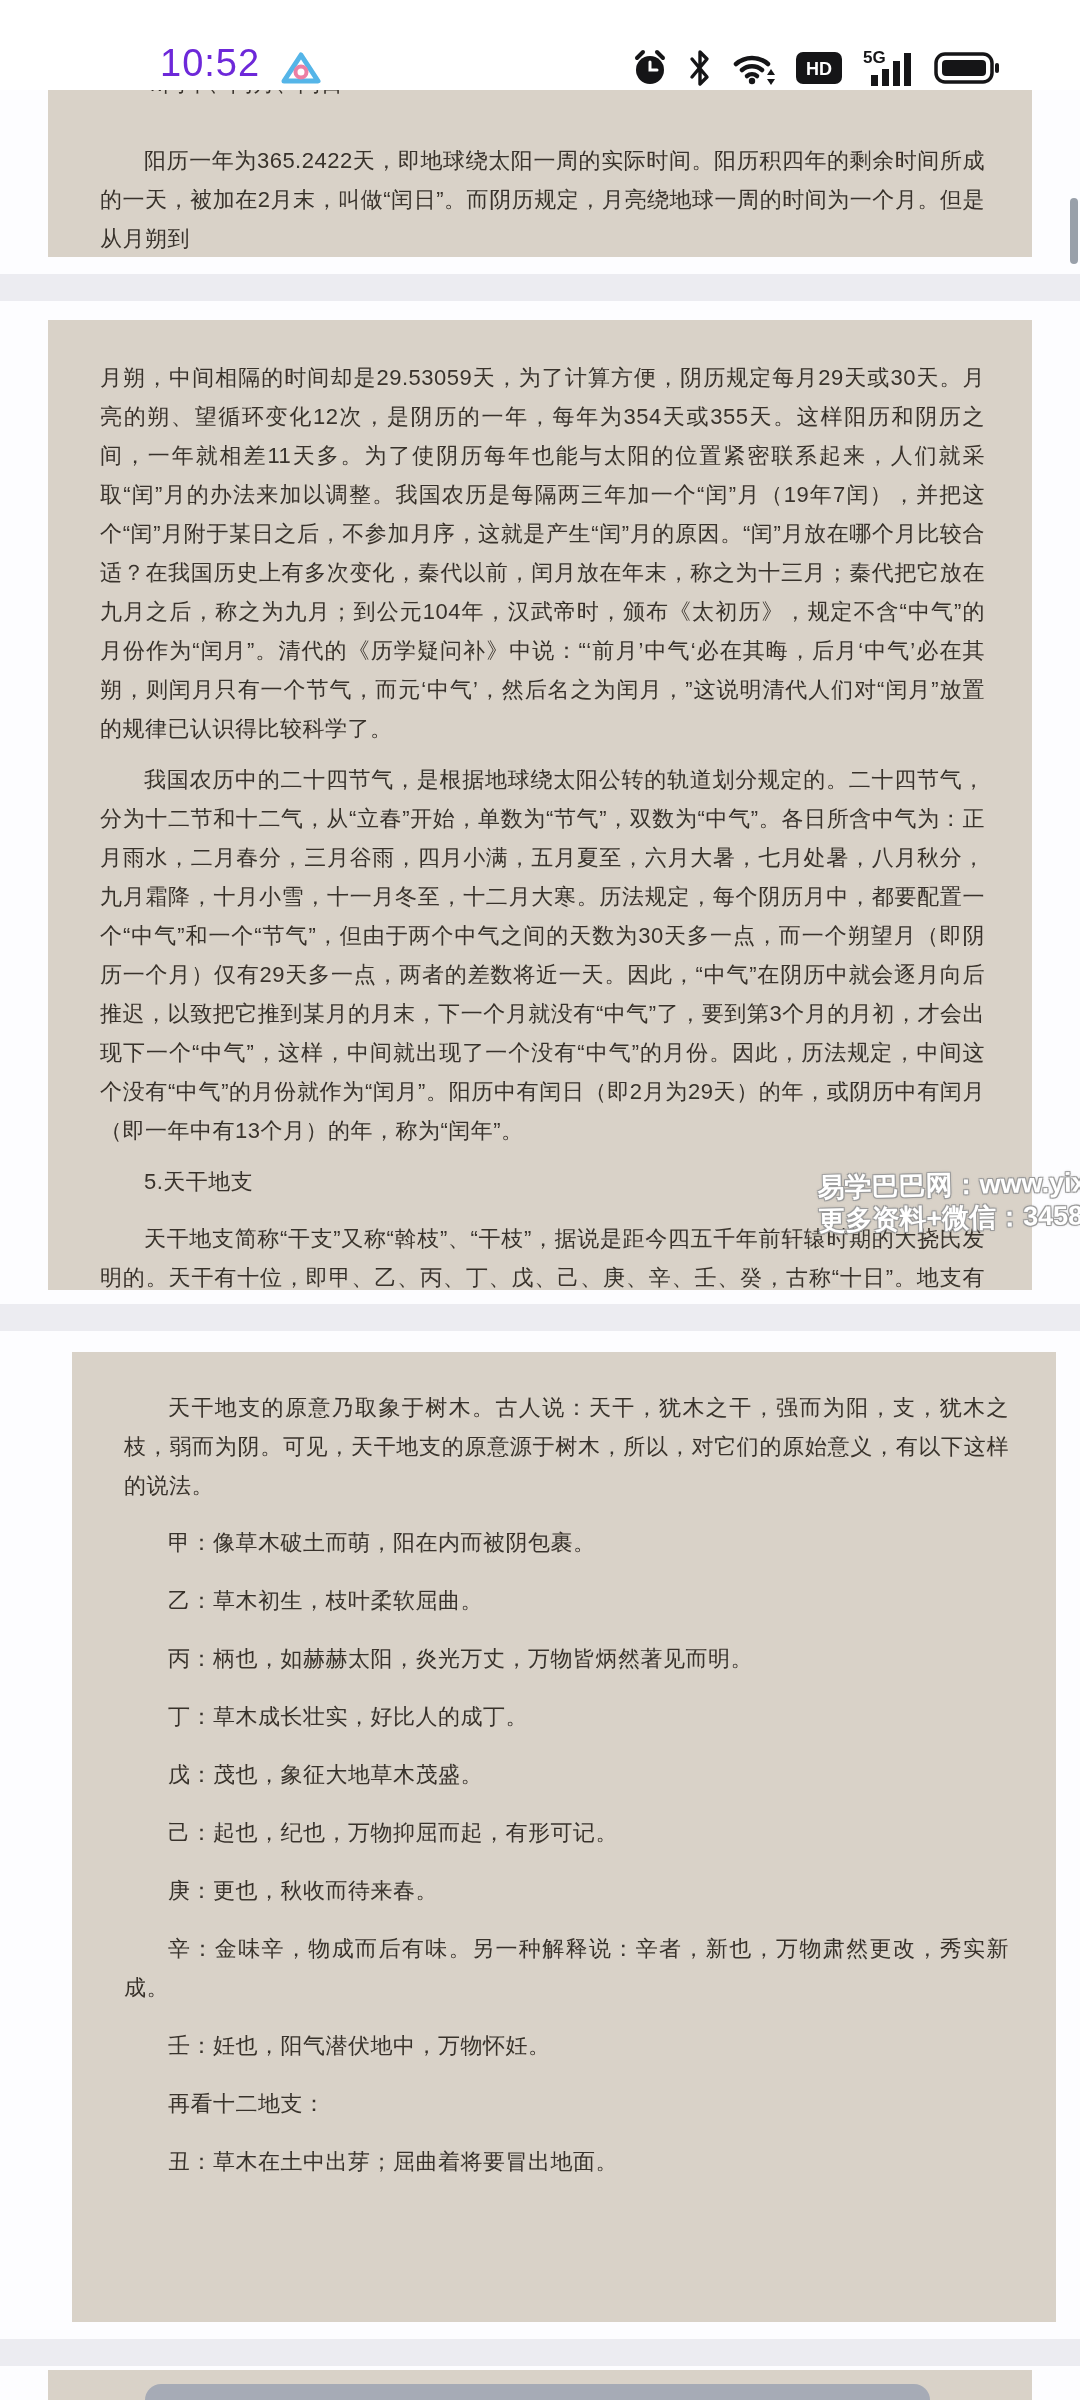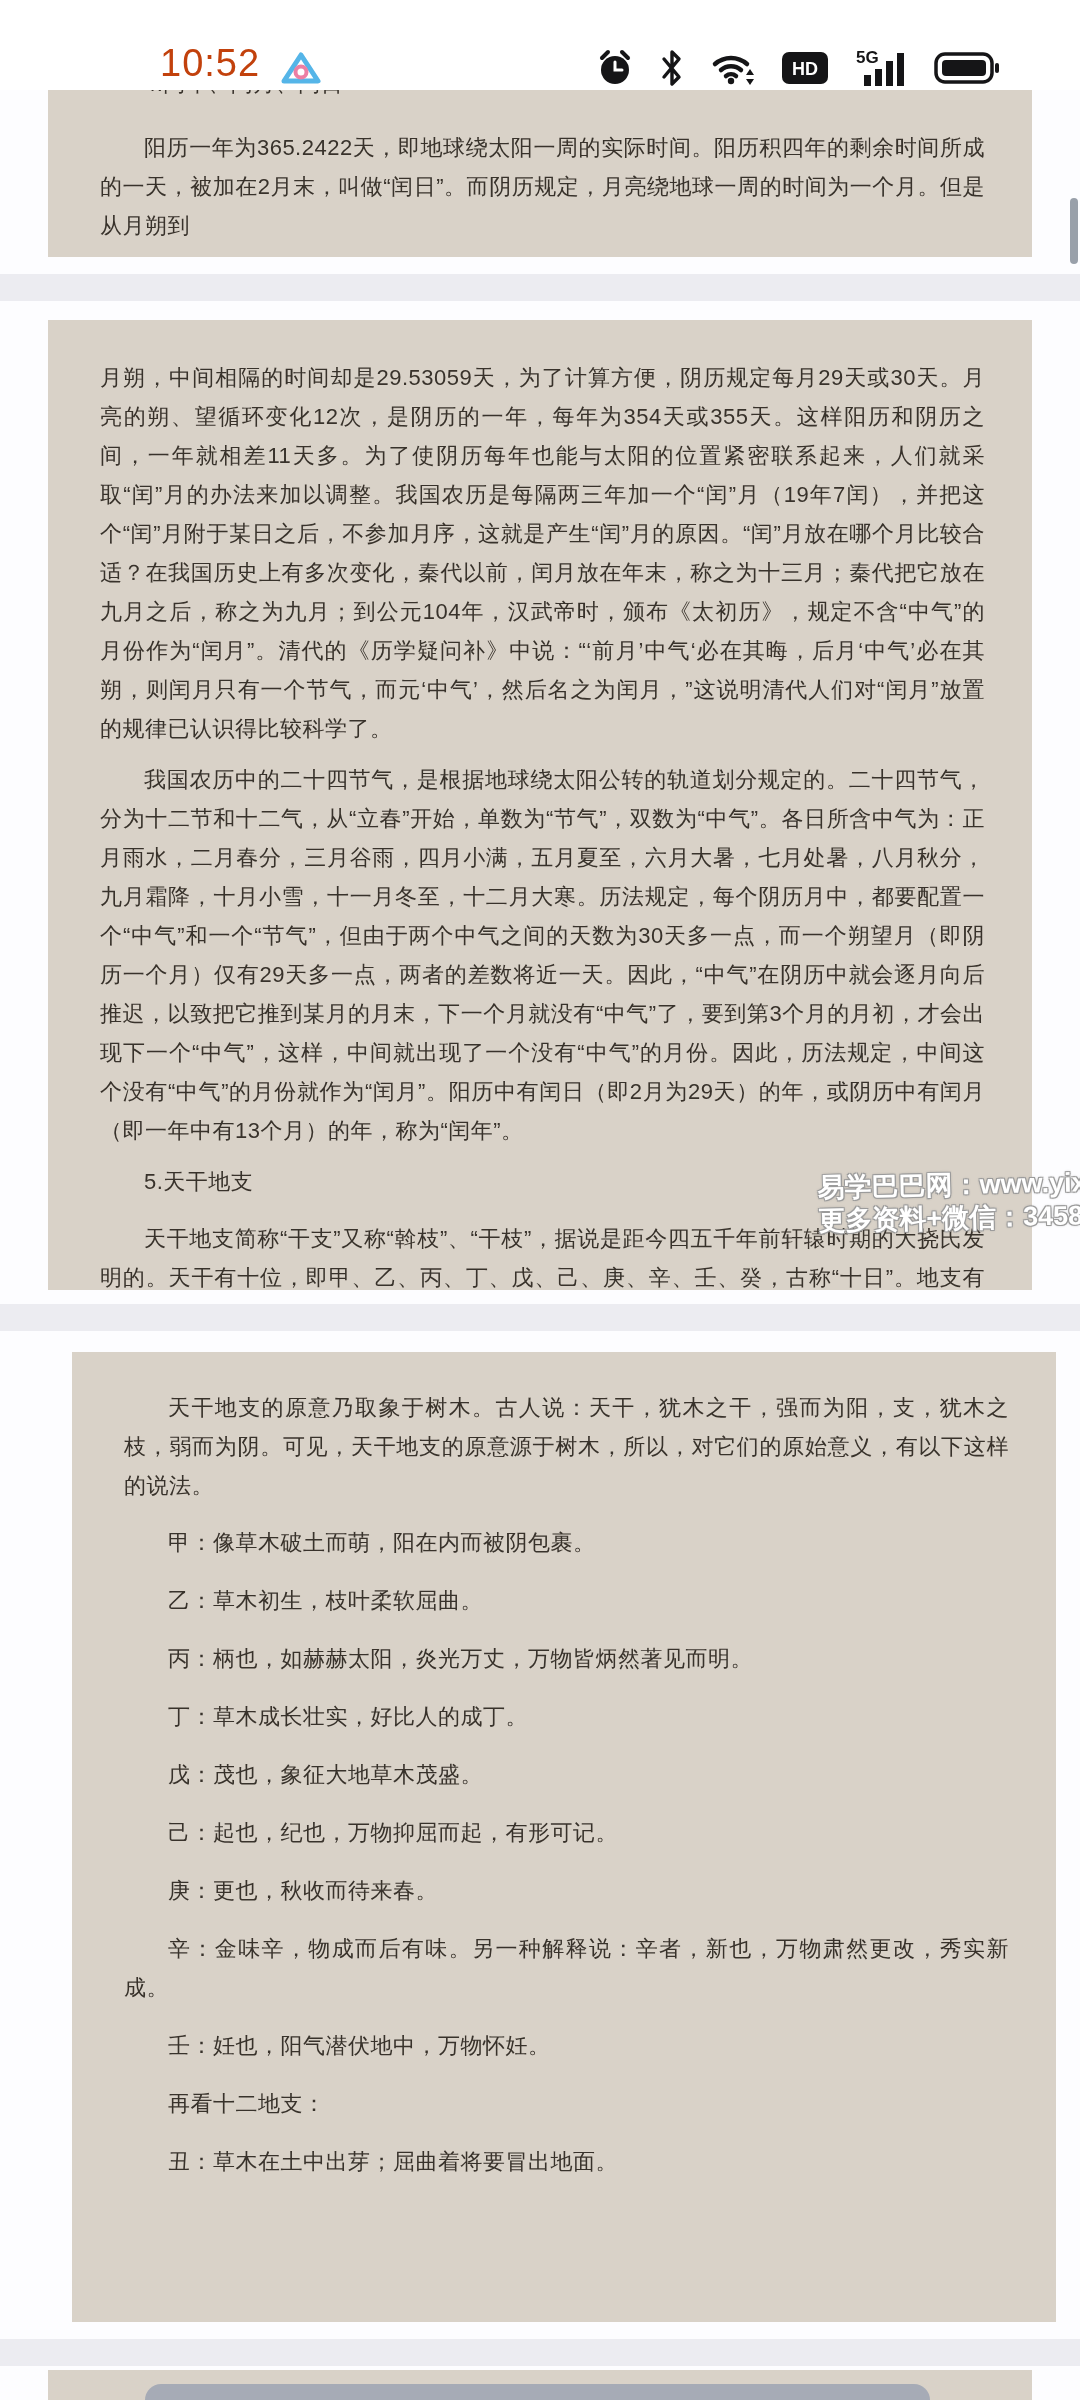--- a/index.html
+++ b/index.html
@@ -1,44 +1,44 @@
 <!DOCTYPE html>
 <html><head>
 <meta charset="utf-8">
 <style>
   html,body{margin:0;padding:0;background:#fdfdff;}
   .screen{position:relative;width:1080px;height:2400px;margin:0 auto;overflow:hidden;
           background:#fdfdff;font-family:"Liberation Sans", sans-serif;}
 
   
   .statusbar{position:absolute;top:0;left:0;width:1080px;height:90px;background:#ffffff;z-index:6;}
-  .time{position:absolute;left:160px;top:42px;font-size:38px;color:#c2410c;letter-spacing:1px;}
+  .time{position:absolute;left:160px;top:42px;font-size:38px;color:#6d28d9;letter-spacing:1px;}
   .applogo{position:absolute;left:278px;top:50px;}
-  .sicons{position:absolute;right:80px;top:48px;display:flex;align-items:center;gap:26px;}
+  .sicons{position:absolute;right:80px;top:48px;display:flex;align-items:center;gap:19px;}
   .sicons svg{display:block;}
 
   
   .band{position:absolute;left:0;width:1080px;height:27px;background:#ececf1;}
   #band1{top:274px;} #band2{top:1304px;} #band3{top:2339px;}
 
   
   .page{position:absolute;left:48px;width:984px;background:#d9d2c8;box-sizing:border-box;
         padding:0 47px 0 52px;}
   #page1{top:90px;height:167px;overflow:hidden;}
   #page2{top:320px;height:970px;padding-top:38px;overflow:hidden;}
   #page3{top:1352px;height:970px;padding-top:36px;overflow:hidden;margin-left:24px;}
   #page4{top:2370px;height:30px;}
 
   .blk{margin:0;font-size:22px;line-height:39px;color:#38322b;text-align:justify;
        text-indent:2em;letter-spacing:0.5px;}
   .para{margin-bottom:12px;}
   .para0{text-indent:0;margin-bottom:12px;}
   .heading{margin:10px 0 18px;}
   #page1 .heading{margin:-26px 0 0;}
-  #page1 .para{margin-top:25px;}
+  #page1 .para{margin-top:38px;}
   #page3 .para{margin-bottom:18px;}
   .line{margin-bottom:19px;}
 
   
   .watermark{position:absolute;left:818px;top:1168px;z-index:5;white-space:nowrap;
      font-size:27px;font-weight:bold;color:#ffffff;line-height:33px;transform:rotate(-1.2deg);
      text-shadow:1px 1px 0 #9b9b9b,-1px -1px 0 #9b9b9b,1px -1px 0 #9b9b9b,-1px 1px 0 #9b9b9b,0 0 3px #8a8a8a;}
 
   
   .scrollthumb{position:absolute;left:1070px;top:198px;width:8px;height:66px;

